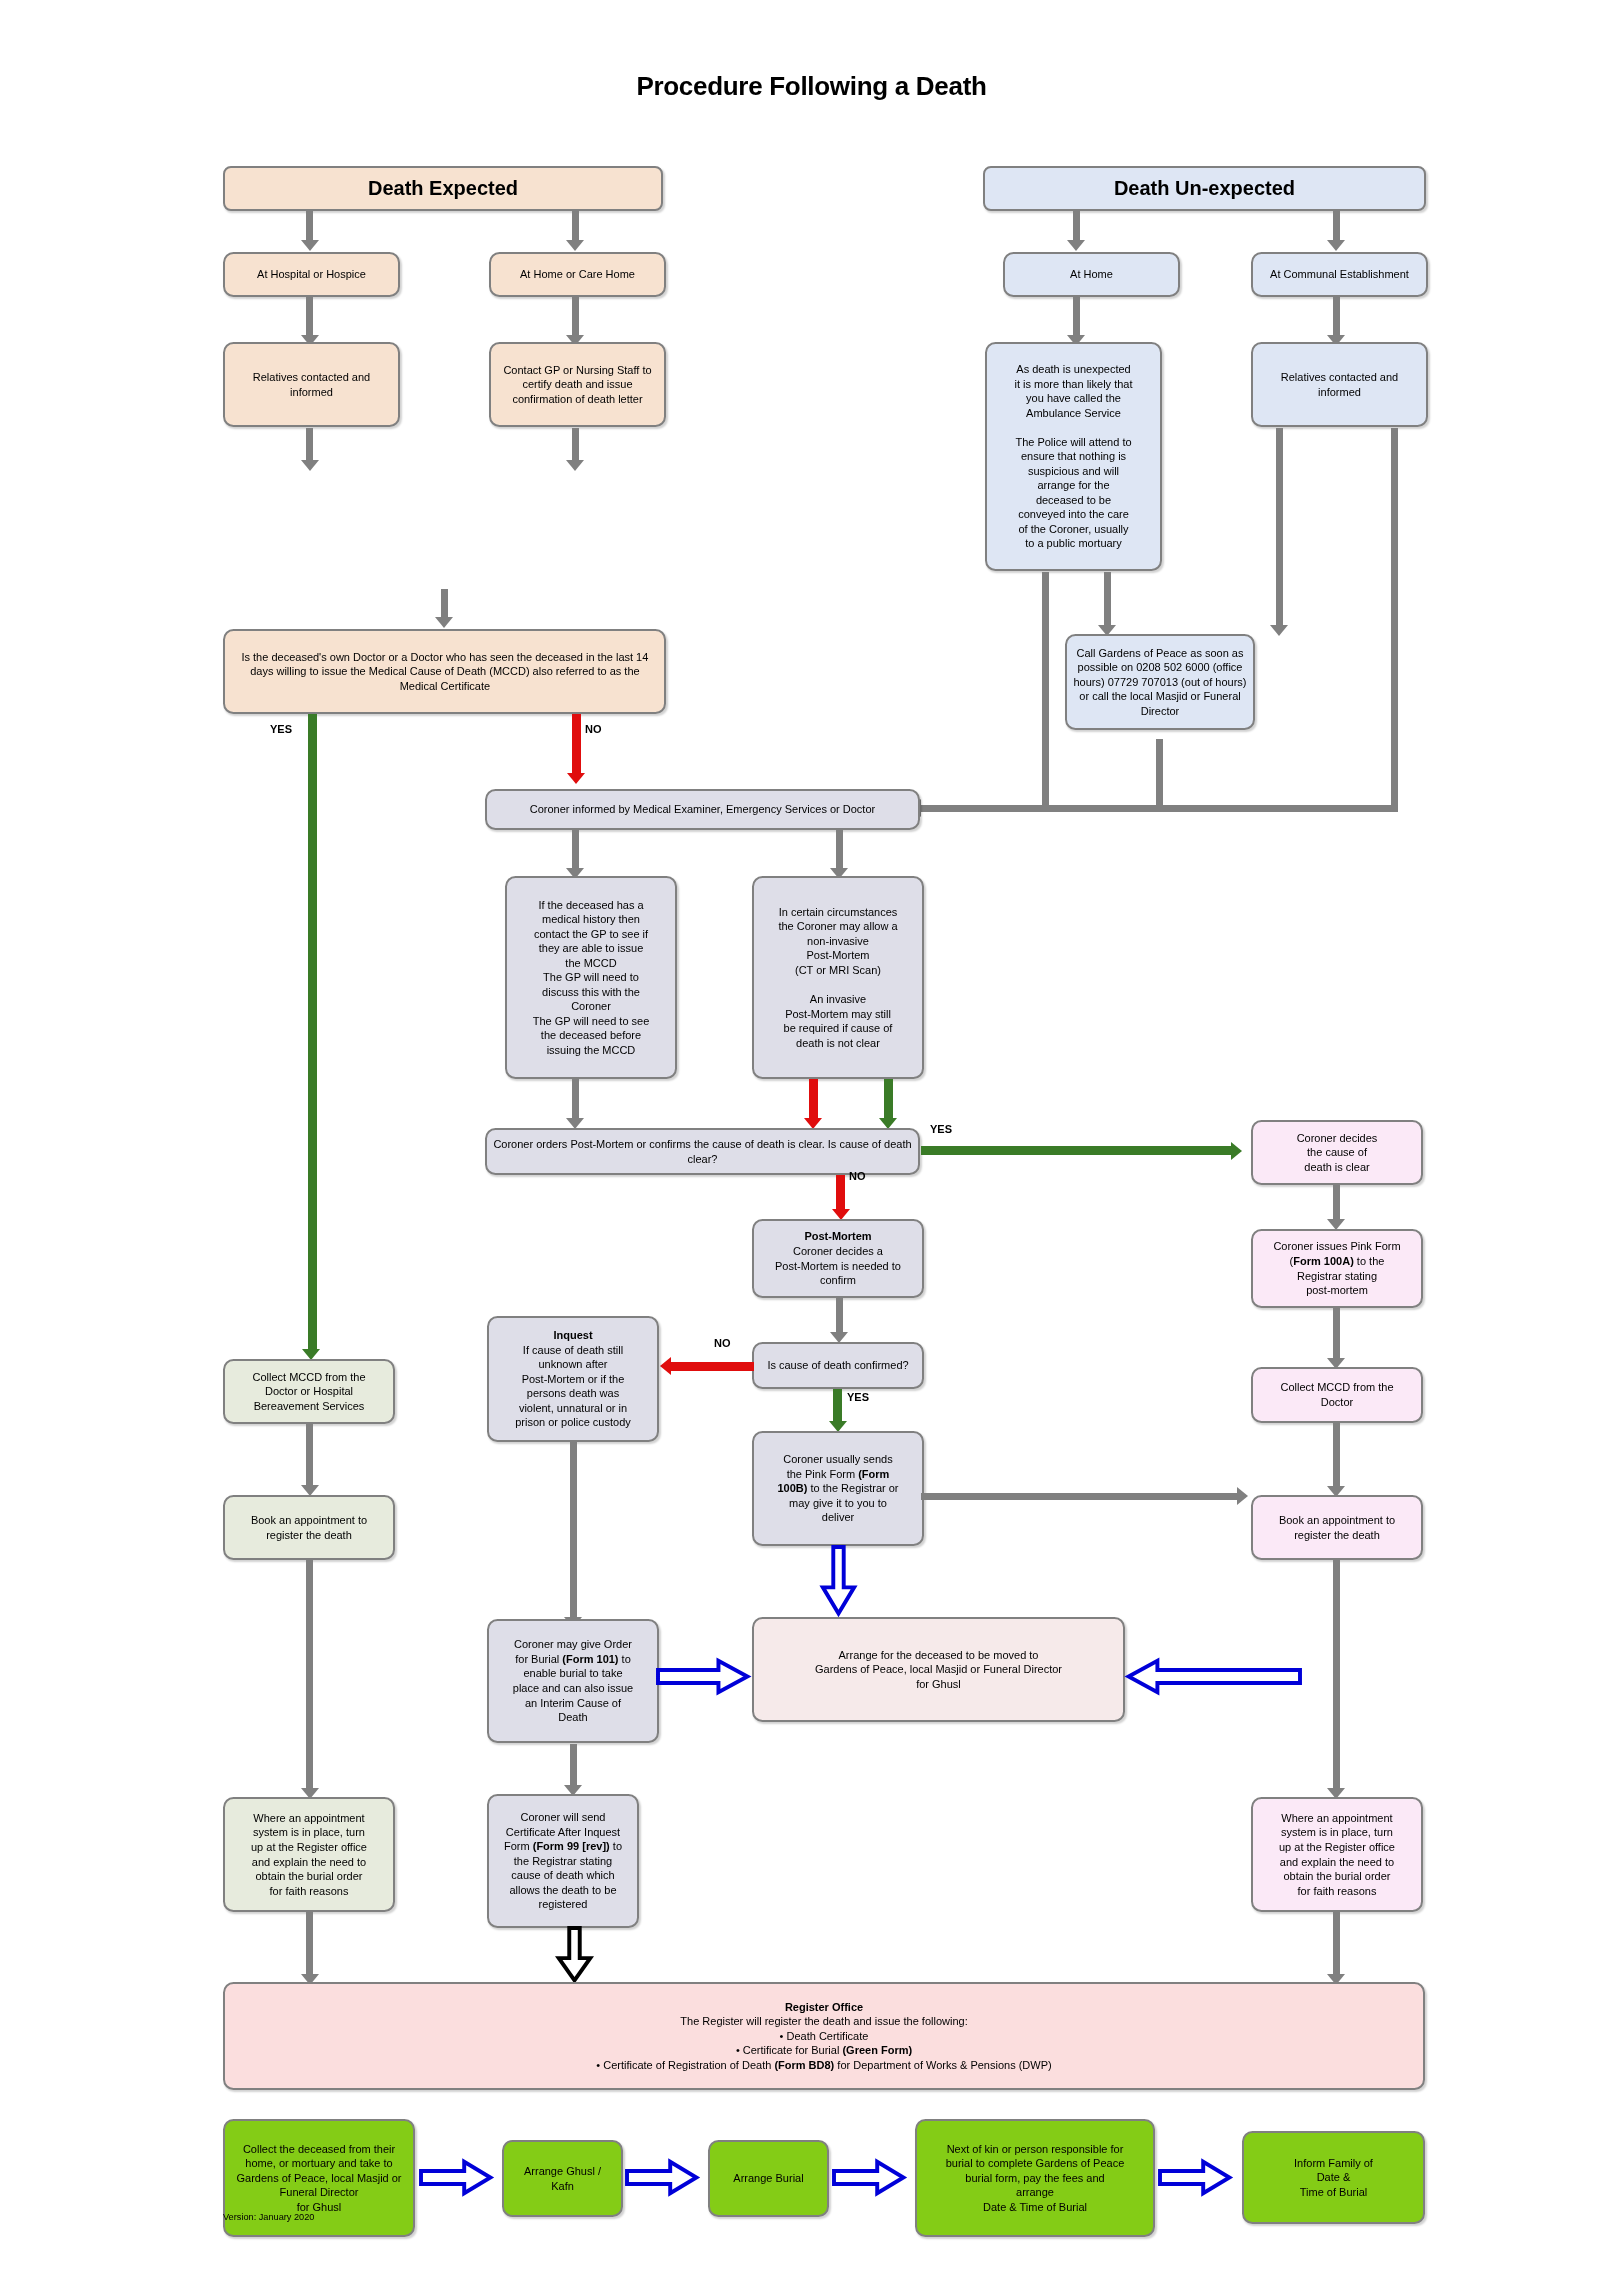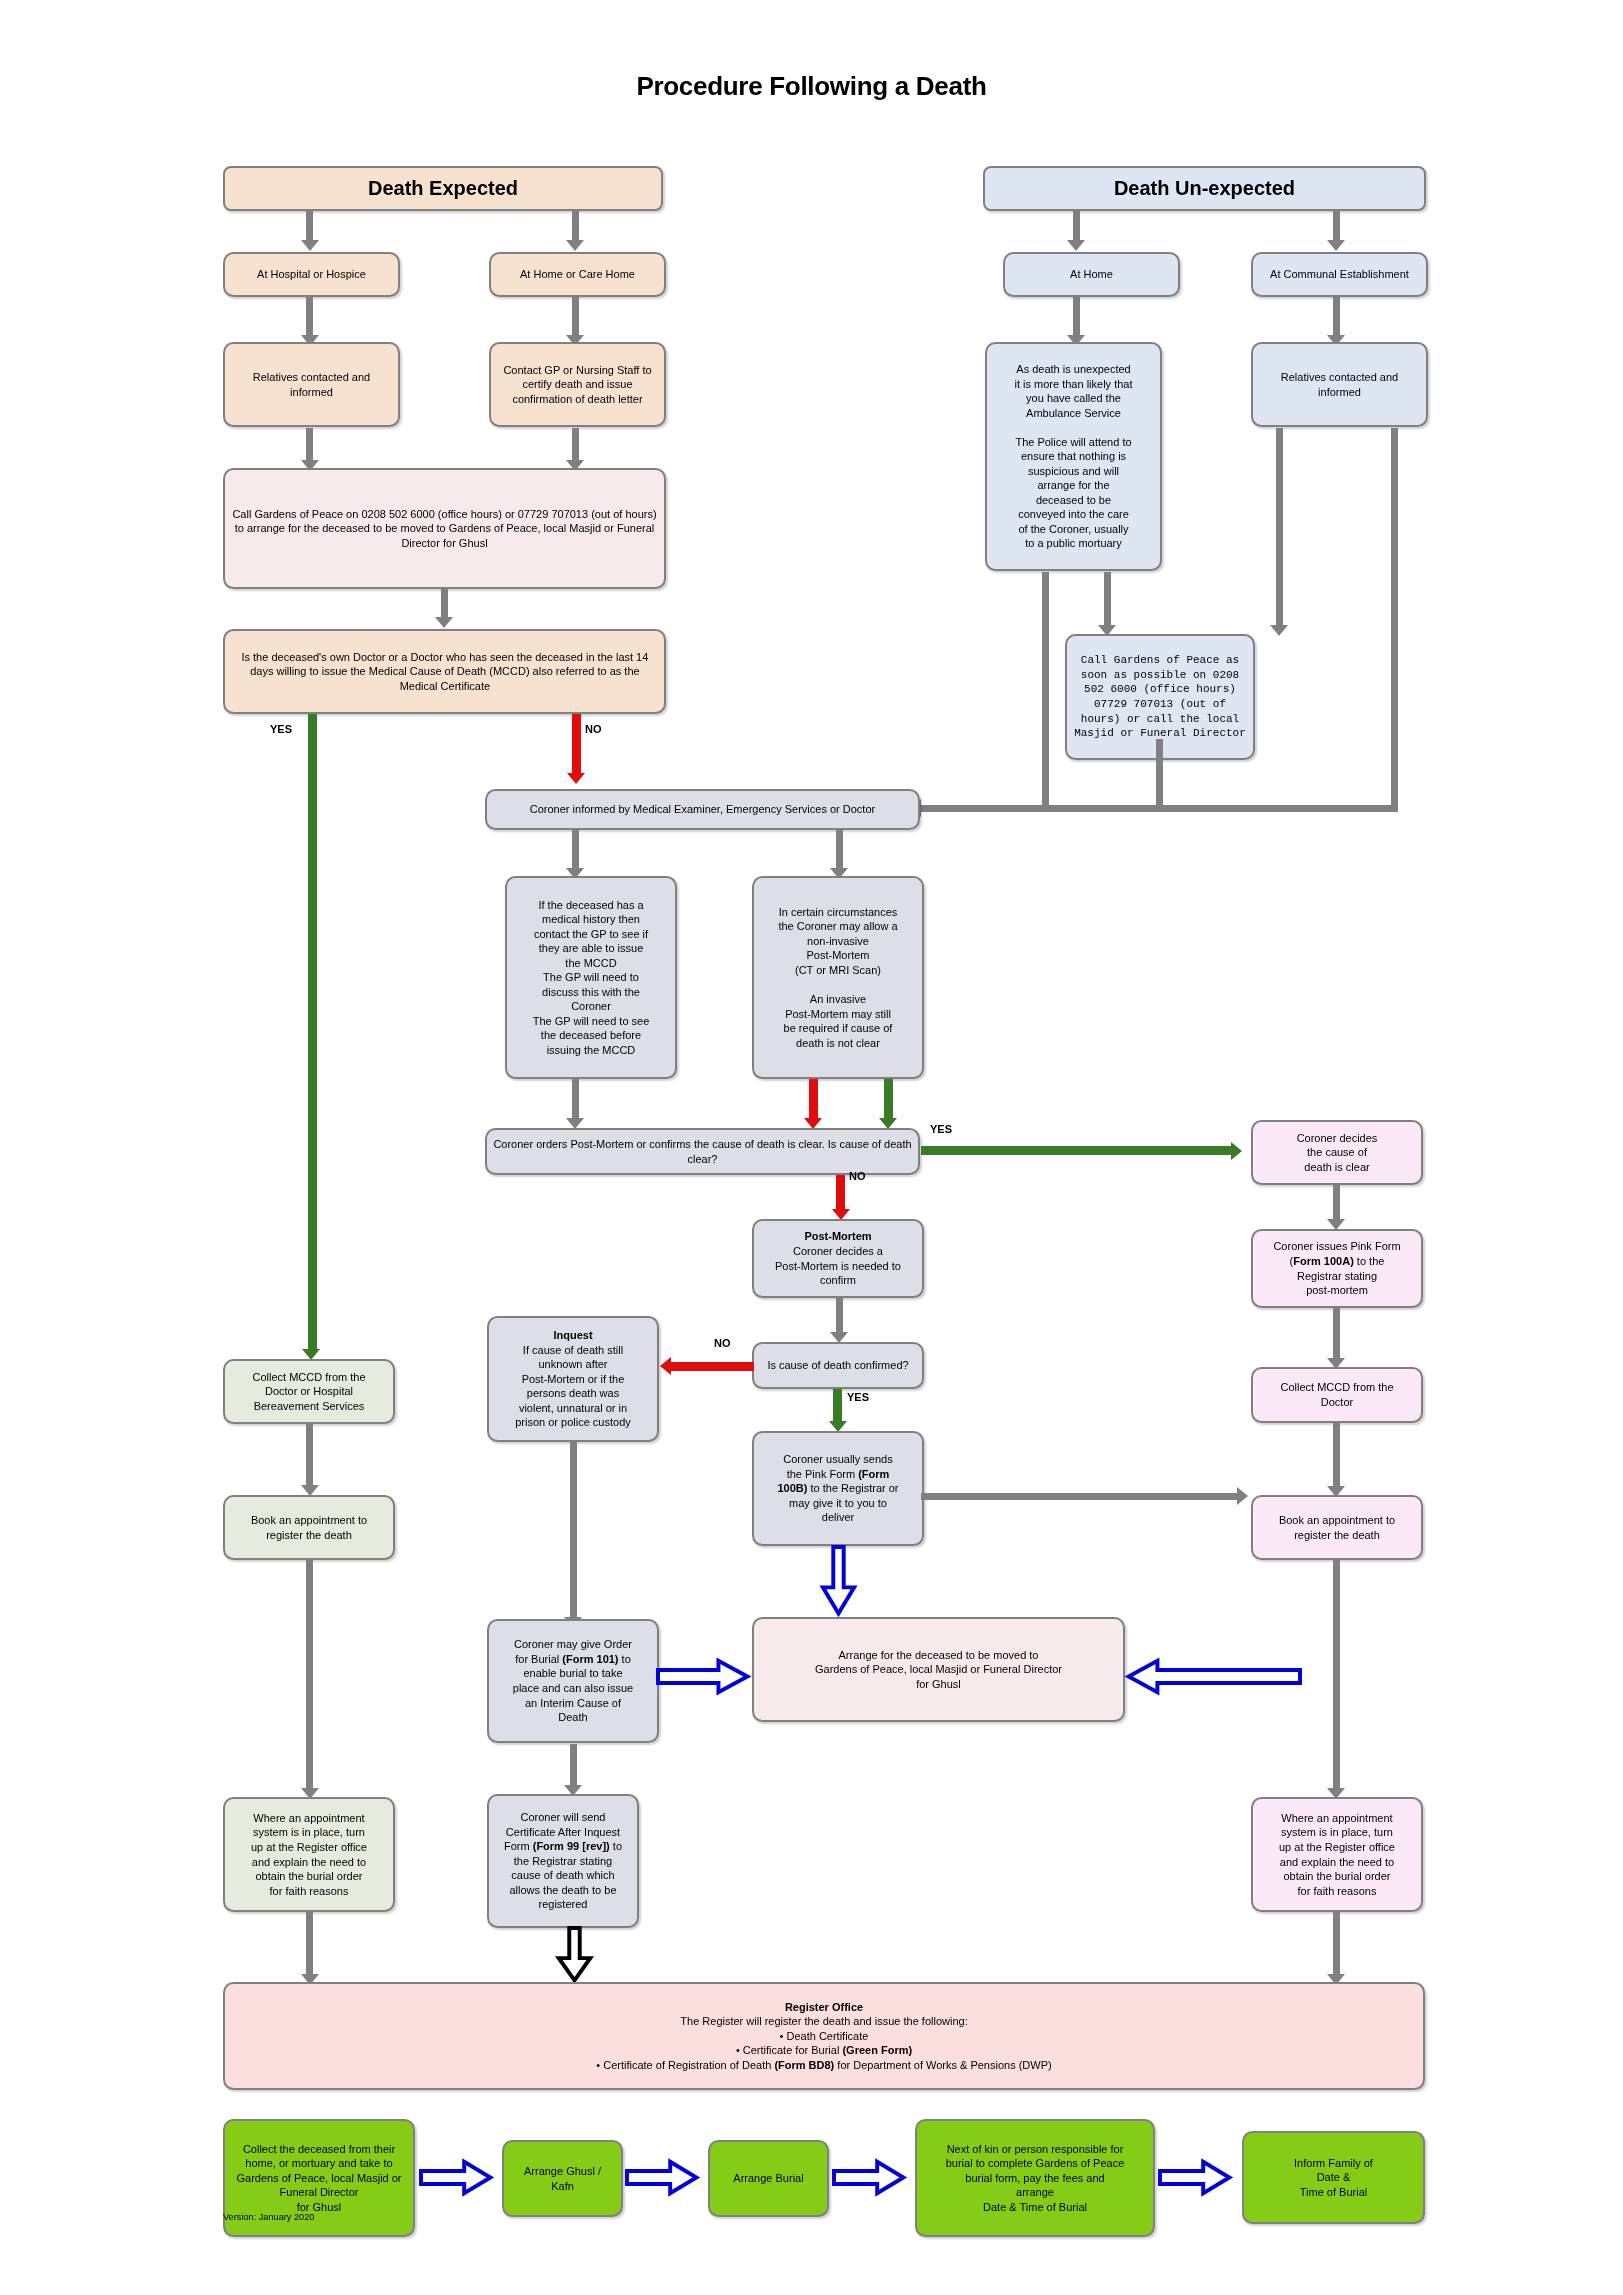--- a/index.html
+++ b/index.html
@@ -96,28 +96,20 @@
 Staff to certify death and
 issue confirmation of
 death letter</span>
   </div>
 
   <div class="ln" style="left:306px;top:428px;width:6.5px;height:34px;"></div>
   <div class="ah down" style="left:301px;top:460px;"></div>
   <div class="ln" style="left:572px;top:428px;width:6.5px;height:34px;"></div>
   <div class="ah down" style="left:566px;top:460px;"></div>
 
-  <div class="box pinkpale" style="left:223px;top:468px;width:443px;height:121px;">
-    <span class="inner">Call Gardens of Peace on
-0208 502 6000 (office hours)
-or
-07729 707013 (out of hours)
-to arrange for the deceased to be moved
-to Gardens of Peace, local Masjid or Funeral Director for Ghusl</span>
-  </div>
 
   <div class="ln" style="left:441px;top:589px;width:6.5px;height:29.5px;"></div>
   <div class="ah down" style="left:435px;top:617px;"></div>
 
   <div class="box peach" style="left:223px;top:629px;width:443px;height:85px;padding-left:6px;">
     <span class="inner">Is the deceased's own Doctor or a Doctor who has seen the deceased in
 the last 14 days willing to issue the
 Medical Cause of Death (MCCD) also referred to
 as the Medical Certificate</span>
   </div>
@@ -173,21 +165,21 @@
   </div>
 
   <div class="ln" style="left:1042px;top:572px;width:7.2px;height:240px;"></div>
   <div class="ln" style="left:1104px;top:572px;width:7.2px;height:56px;"></div>
   <div class="ah down" style="left:1098px;top:625px;"></div>
 
   <div class="ln" style="left:1276px;top:428px;width:7.2px;height:200px;"></div>
   <div class="ah down" style="left:1270px;top:625px;"></div>
   <div class="ln" style="left:1391px;top:428px;width:7.2px;height:384px;"></div>
 
-  <div class="box blue" style="left:1065px;top:634px;width:190px;height:126px;font-family:Liberation Mono, monospace;">
+  <div class="box blue" style="left:1065px;top:634px;width:190px;height:96px;">
     <span class="inner">Call Gardens of Peace as soon
 as possible on
 0208 502 6000 (office hours)
 07729 707013 (out of hours)
 or call the
 local Masjid or Funeral Director</span>
   </div>
 
   <div class="ln" style="left:1156px;top:739px;width:7.2px;height:73px;"></div>
 

